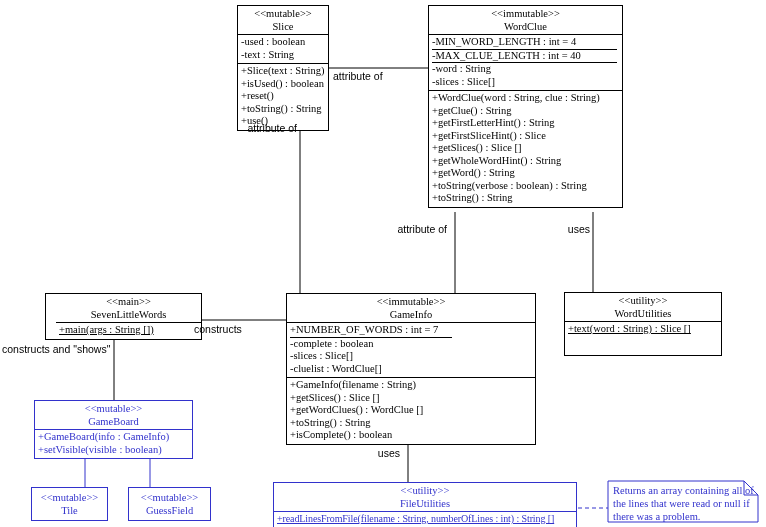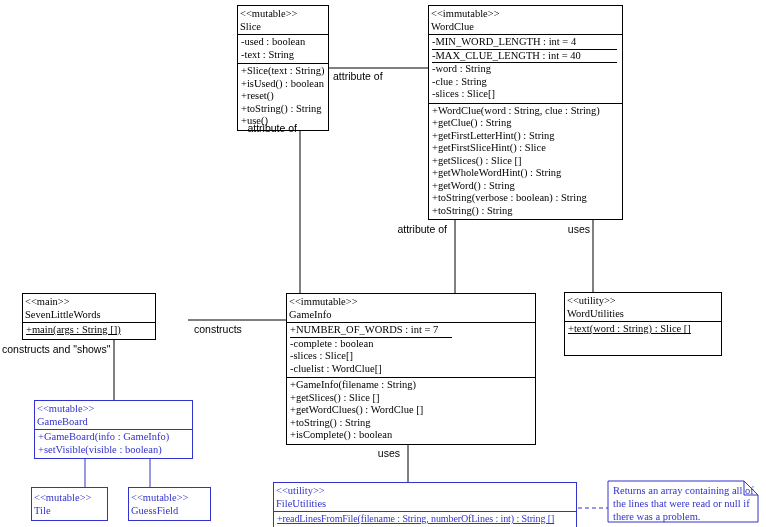--- a/index.html
+++ b/index.html
@@ -1,21 +1,21 @@
 <!DOCTYPE html>
 <html><head>
 <meta charset="utf-8">
 <style>
   html,body{margin:0;padding:0;background:#fff;}
   .canvas{position:relative;width:766px;height:527px;background:#ffffff;overflow:hidden;
           font-family:"Liberation Serif",serif;}
   svg.wires{position:absolute;left:0;top:0;z-index:1;}
   .cls{position:absolute;z-index:2;background:#fff;border:1px solid #000;
        font-size:10.5px;line-height:12.5px;color:#000;box-sizing:border-box;}
-  .hd{border-bottom:1px solid #000;text-align:left;padding:2px 2px 1px;}
+  .hd{border-bottom:1px solid #000;text-align:center;padding:2px 2px 1px;}
   .hd .nm{font-weight:normal;}
   .sect{padding:1px 3px 2px;border-bottom:1px solid #000;white-space:nowrap;}
   .sect:last-child{border-bottom:none;}
   .sect.tall{min-height:30px;}
   .u{text-decoration:underline;}
   .uw{display:inline-block;border-bottom:1px solid #000;}
   .uw.w98{width:99%;}
   .uw.pad{padding-right:14px;}
   .tight{font-size:10px;letter-spacing:-0.1px;}
   .cls.blue{border-color:#3232cc;color:#3232cc;}
@@ -66,37 +66,36 @@
 
   <div class="cls" style="left:428px;top:5px;width:195px;">
     <div class="hd">
       <div>&lt;&lt;immutable&gt;&gt;</div>
       <div class="nm">WordClue</div>
     </div>
     <div class="sect">
       <div><span class="uw w98">-MIN_WORD_LENGTH : int = 4</span></div>
       <div><span class="uw w98">-MAX_CLUE_LENGTH : int = 40</span></div>
       <div>-word : String</div>
-      <div>-clue : String</div>
       <div>-slices : Slice[]</div>
     </div>
     <div class="sect">
       <div>+WordClue(word : String, clue : String)</div>
       <div>+getClue() : String</div>
       <div>+getFirstLetterHint() : String</div>
       <div>+getFirstSliceHint() : Slice</div>
       <div>+getSlices() : Slice []</div>
       <div>+getWholeWordHint() : String</div>
       <div>+getWord() : String</div>
       <div>+toString(verbose : boolean) : String</div>
       <div>+toString() : String</div>
     </div>
   </div>
 
-  <div class="cls" style="left:22px;top:293px;width:134px;">
+  <div class="cls" style="left:45px;top:293px;width:157px;padding-left:10px;">
     <div class="hd">
       <div>&lt;&lt;main&gt;&gt;</div>
       <div class="nm">SevenLittleWords</div>
     </div>
     <div class="sect">
       <div class="u">+main(args : String [])</div>
     </div>
   </div>
 
   <div class="cls" style="left:286px;top:293px;width:250px;">

